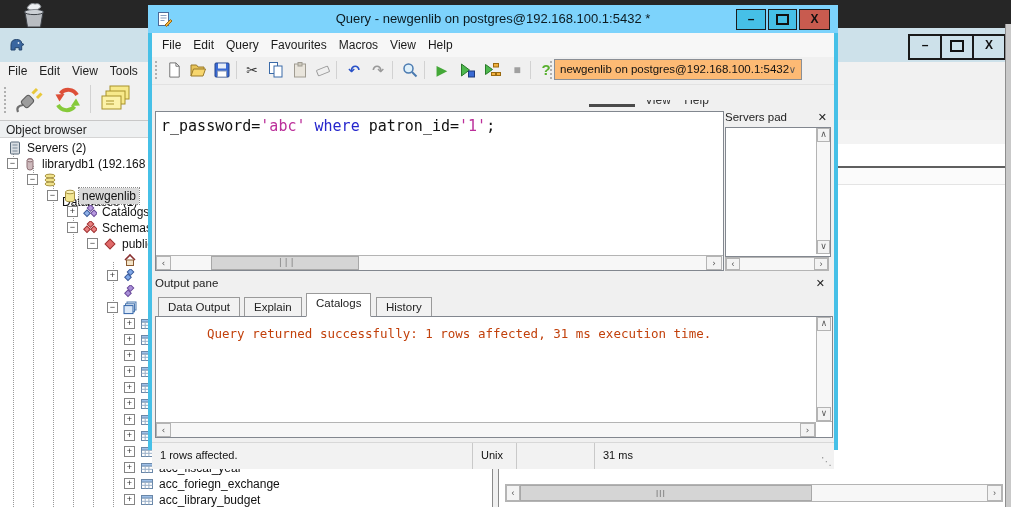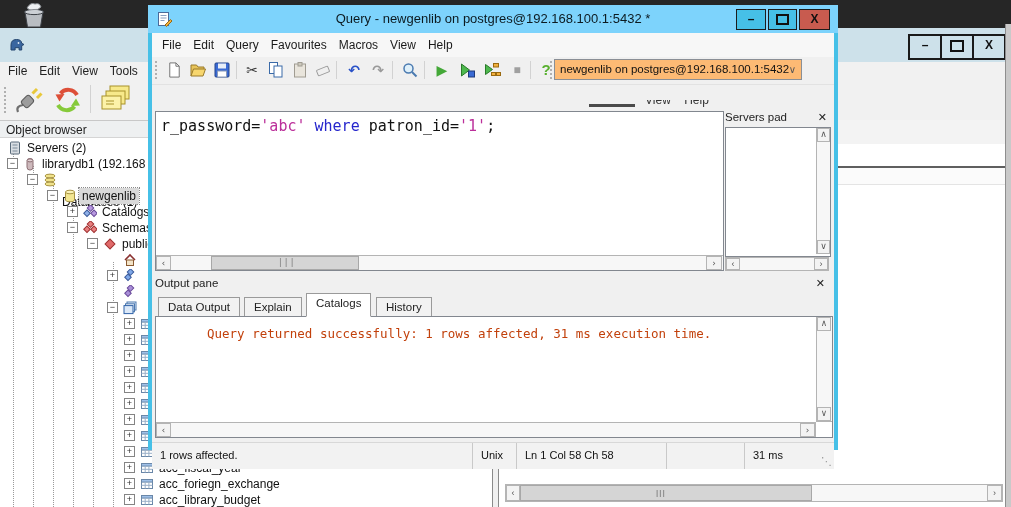--- a/index.html
+++ b/index.html
@@ -607,20 +607,19 @@
       </div>
       <div class="abs sb" style="left:0;bottom:0;width:660px;height:15px;border-left:none;border-bottom:none;">
         <span class="sb-btn" style="left:0;top:0;width:15px;height:14px;line-height:13px;">‹</span>
         <span class="sb-btn" style="right:0;top:0;width:15px;height:14px;line-height:13px;">›</span>
       </div>
     </div>
 
     <div id="qw-status" class="abs">
       <div class="st-cell" style="width:321px;">1 rows affected.</div>
       <div class="st-cell" style="width:44px;">Unix</div>
-      <div class="st-cell" style="width:150px;">Ln 1 Col 58 Ch 58</div>
       <div class="st-cell" style="width:78px;"></div>
       <div class="st-cell" style="width:89px;border-right:none;">31 ms</div>
       <span class="abs" style="right:2px;bottom:1px;color:#9a9a9a;font-size:11px;">⋱</span>
     </div>
 
   </div>
 </div>
 
 </body></html>

